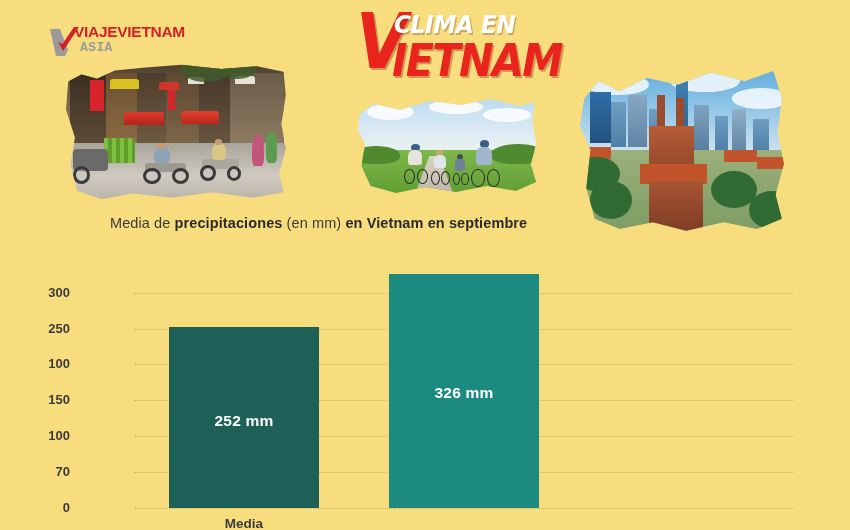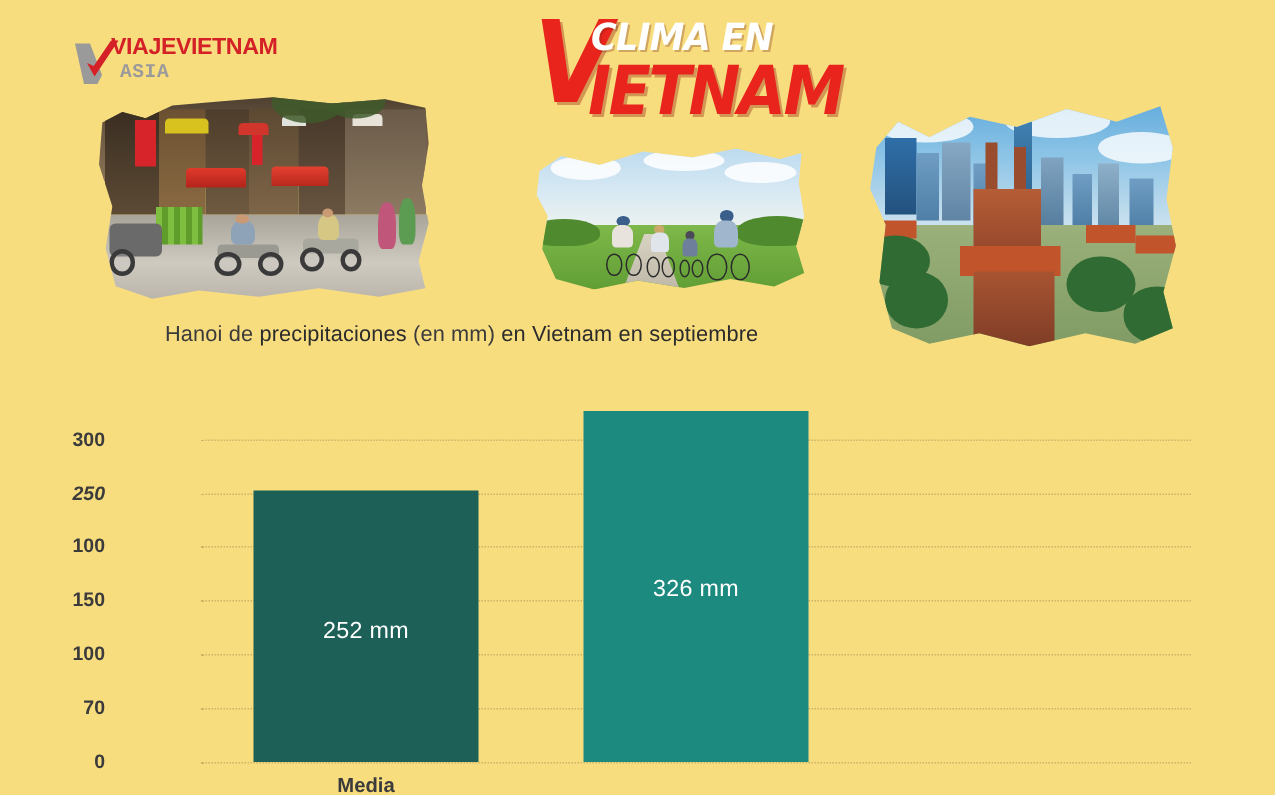--- a/index.html
+++ b/index.html
@@ -176,21 +176,21 @@
   
   .subtitle {
     position: absolute;
     left: 110px;
     top: 215px;
     font-size: 14.5px;
     color: #3b3b3b;
     letter-spacing: 0.1px;
     white-space: nowrap;
   }
-  .subtitle b { font-weight: normal; color: #2b2b2b; }
+  .subtitle b { font-weight: bold; color: #2b2b2b; }
 
   
   #chart {
     position: absolute;
     left: 0;
     top: 248px;
     width: 850px;
     height: 282px;
   }
   .plot {
@@ -221,21 +221,21 @@
     position: absolute;
     bottom: 0;
   }
   .bar-value {
     position: absolute;
     left: 0;
     width: 100%;
     text-align: center;
     color: #ffffff;
     font-size: 15.5px;
-    font-weight: normal;
+    font-weight: bold;
     letter-spacing: .2px;
   }
   .xlabel {
     position: absolute;
     text-align: center;
     font-size: 13.5px;
     font-weight: bold;
     color: #3b3b3b;
     white-space: nowrap;
   }
@@ -382,38 +382,38 @@
 
       <div class="hc-spire" style="left:38%;top:18%;width:4%;height:22%;"></div>
       <div class="hc-spire" style="left:47%;top:20%;width:4%;height:20%;"></div>
       <div class="hc-cath" style="left:34%;top:36%;width:22%;height:30%;"></div>
       <div class="hc-roof" style="left:30%;top:58%;width:32%;height:12%;"></div>
       <div class="hc-cath" style="left:34%;top:68%;width:26%;height:30%;background:linear-gradient(180deg,#a85432,#7e3c26);"></div>
     </div>
   </div>
 
   <div class="subtitle">
-    <span>Hanoi de </span><b>precipitaciones</b><span> (en mm) </span><b>en Vietnam en septiembre</b>
+    <span>Media de </span><b>precipitaciones</b><span> (en mm) </span><b>en Vietnam en septiembre</b>
   </div>
 
   <div id="chart">
     <div class="plot" id="plot">
 
     <div class="gridline" style="top: 244px;"></div>
         <div class="ytick" style="top: 244px;">0</div>
         <div class="gridline" style="top: 208.118px;"></div>
         <div class="ytick" style="top: 208.118px;">70</div>
         <div class="gridline" style="top: 172.235px;"></div>
         <div class="ytick" style="top: 172.235px;">100</div>
         <div class="gridline" style="top: 136.353px;"></div>
         <div class="ytick" style="top: 136.353px;">150</div>
         <div class="gridline" style="top: 100.471px;"></div>
         <div class="ytick" style="top: 100.471px;">100</div>
         <div class="gridline" style="top: 64.5882px;"></div>
-        <div class="ytick" style="top: 64.5882px; font-style: italic;">250</div>
+        <div class="ytick" style="top: 64.5882px;">250</div>
         <div class="gridline" style="top: 28.7059px;"></div>
         <div class="ytick" style="top: 28.7059px;">300</div>
         <div class="bar" style="left: 35.2px; width: 149.6px; height: 180.847px; background: rgb(29, 96, 87);">
           <div class="bar-value" style="top: 84.9981px;">252 mm</div>
         </div>
         <div class="xlabel" style="left: 0px; width: 220px; top: 252px;">Media</div>
         <div class="bar" style="left: 255.2px; width: 149.6px; height: 233.953px; background: rgb(29, 138, 128);">
           <div class="bar-value" style="top: 109.958px;">326 mm</div>
         </div>
       </div>

